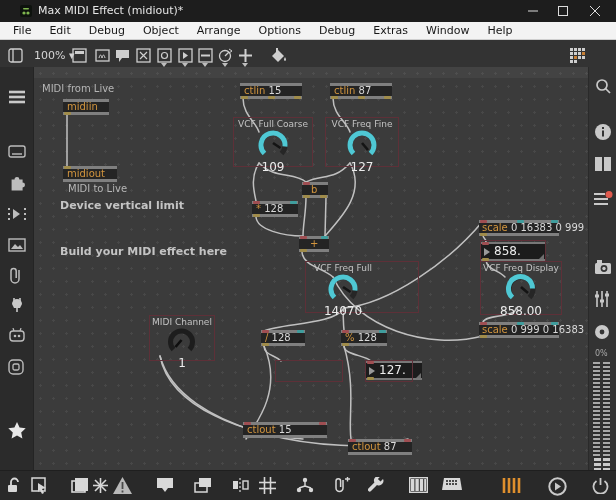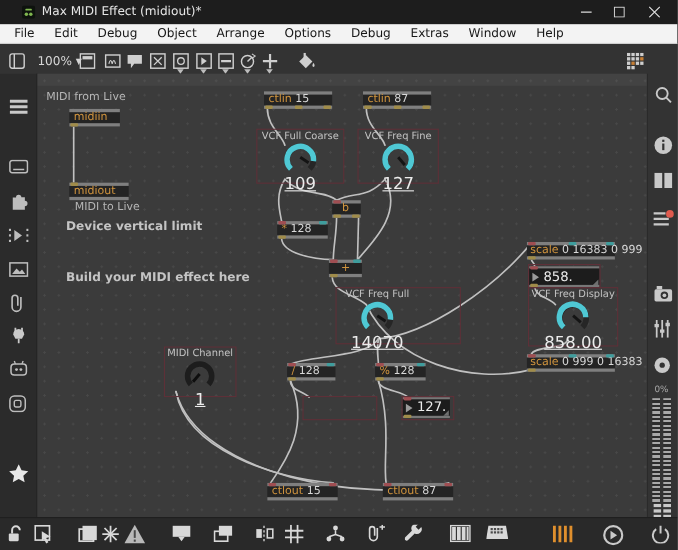--- a/index.html
+++ b/index.html
@@ -43,21 +43,21 @@
   .n-olive{background:#a08c4a}.n-red{background:#a04e52}.n-teal{background:#3f9d9d}
   
   .numbox{position:absolute;height:19px;background:#1c1c1c;color:#ededed;font-size:12px;}
   .numbox .strip{position:absolute;left:0;right:0;height:2px;background:#777;}
   .numbox .tri{position:absolute;left:3px;top:6px;width:0;height:0;border-top:4px solid transparent;border-bottom:4px solid transparent;border-left:6px solid #9a9a9a;}
   .numbox .val{position:absolute;left:13px;top:3px;line-height:13px;}
   .numbox .notch{position:absolute;right:1px;bottom:2px;width:0;height:0;border-left:5px solid transparent;border-bottom:5px solid #6f6f6f;}
   
   .dial{position:absolute;text-align:center;}
   .dial .dlabel{font-size:9px;color:#c2c2c2;line-height:10px;white-space:nowrap;}
-  .dial .dval{font-size:15px;color:#ececec;line-height:9px;text-decoration:underline;}
+  .dial .dval{font-size:12px;color:#ececec;line-height:9px;}
   .pframe{position:absolute;border:1px solid #5e3038;pointer-events:none;}
 </style>
 </head>
 <body>
 
 <div id="win">
 
   <div id="titlebar">
     <svg style="position:absolute;left:20px;top:5px" width="12" height="12">
         <rect x="0" y="0" width="12" height="12" rx="2" fill="#0d120d"></rect>
@@ -441,21 +441,21 @@
       <span class="nub n-olive" style="left:1px;bottom:0"></span>
     </div>
     <div class="obj" style="left:307px;top:263px;width:46px">
       <div class="strip" style="top:0"></div>
         <div class="strip" style="bottom:0"></div>
       <span class="txt"><span class="kw">%</span> <span>128</span></span>
       <span class="nub n-red" style="left:1px;top:0"></span>
       <span class="nub n-teal" style="right:1px;top:0"></span>
       <span class="nub n-olive" style="left:1px;bottom:0"></span>
     </div>
-    <div class="obj" style="left:209px;top:372px;width:64px">
+    <div class="obj" style="left:209px;top:355px;width:84px">
       <div class="strip" style="top:0"></div>
         <div class="strip" style="bottom:0"></div>
       <span class="txt"><span class="kw">ctlout</span> <span>15</span></span>
       <span class="nub n-red" style="left:1px;top:0"></span>
       <span class="nub n-red" style="right:1px;top:0"></span>
     </div>
     <div class="obj" style="left:314px;top:372px;width:64px">
       <div class="strip" style="top:0"></div>
         <div class="strip" style="bottom:0"></div>
       <span class="txt"><span class="kw">ctlout</span> <span>87</span></span>
@@ -465,21 +465,21 @@
 
     <div class="numbox" style="left:447px;top:175px;width:64px">
       <div class="strip" style="top:0"></div>
         <div class="strip" style="bottom:0"></div>
       <span class="tri"></span>
       <span class="val">858.</span>
       <span class="notch"></span>
       <span class="nub n-red" style="left:1px;top:0"></span>
       <span class="nub n-olive" style="left:1px;bottom:0"></span>
     </div>
-    <div class="numbox" style="left:332px;top:294px;width:43px">
+    <div class="numbox" style="left:332px;top:294px;width:56px">
       <div class="strip" style="top:0"></div>
         <div class="strip" style="bottom:0"></div>
       <span class="tri"></span>
       <span class="val">127.</span>
       <span class="notch"></span>
       <span class="nub n-red" style="left:1px;top:0"></span>
       <span class="nub n-olive" style="left:1px;bottom:0"></span>
     </div>
 
     <div class="pframe" style="left:199px;top:50px;width:80px;height:50px"></div>

